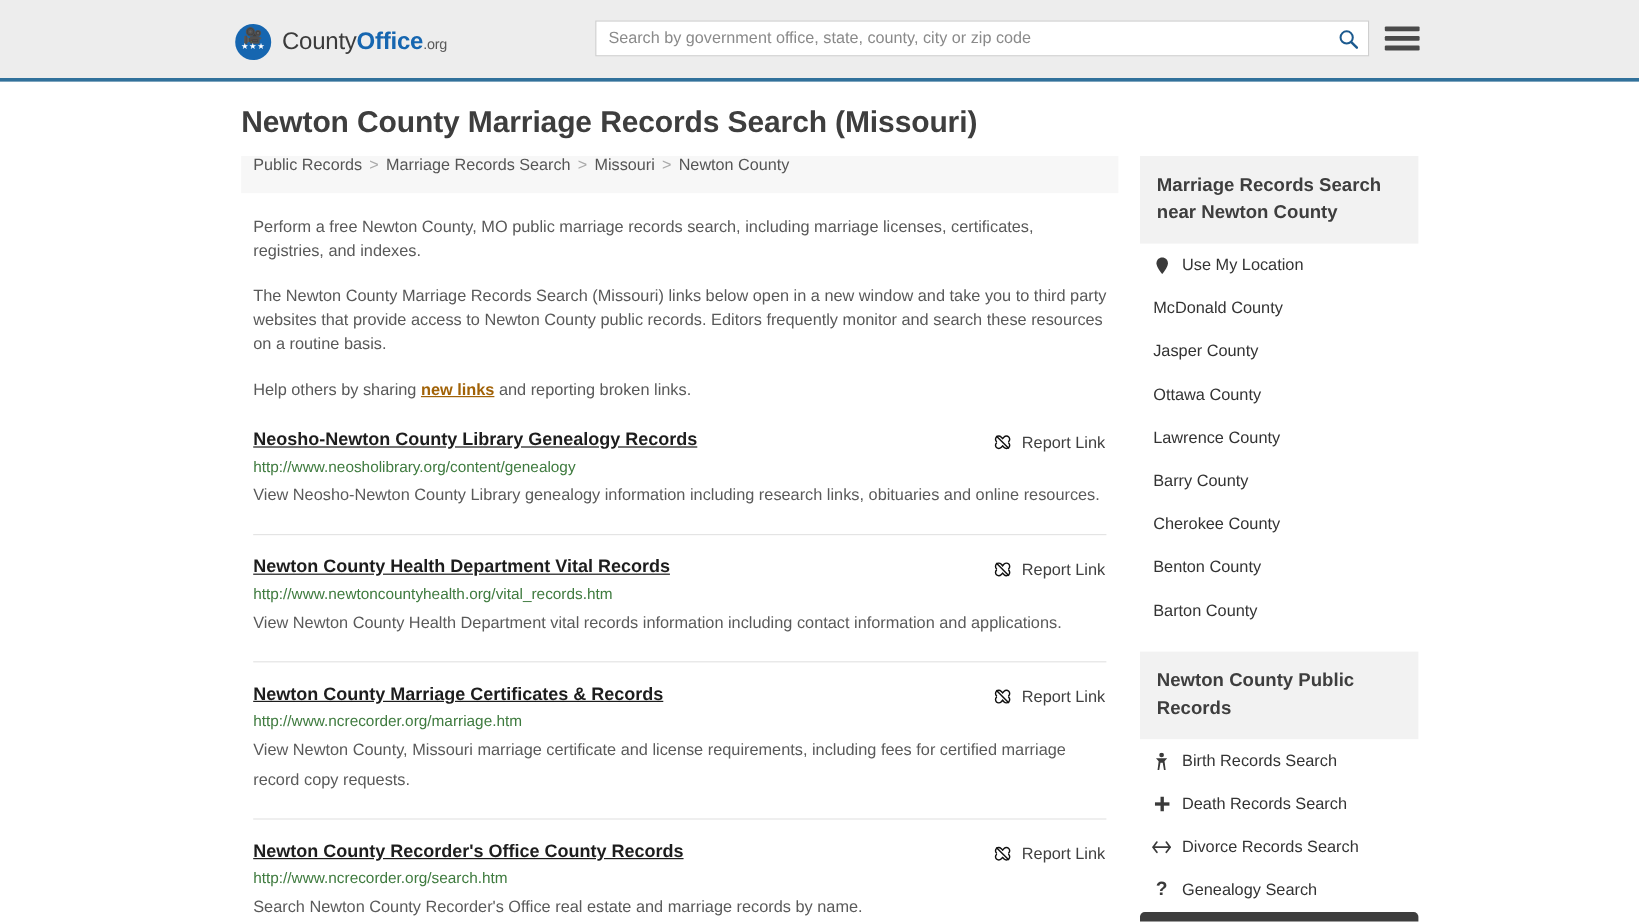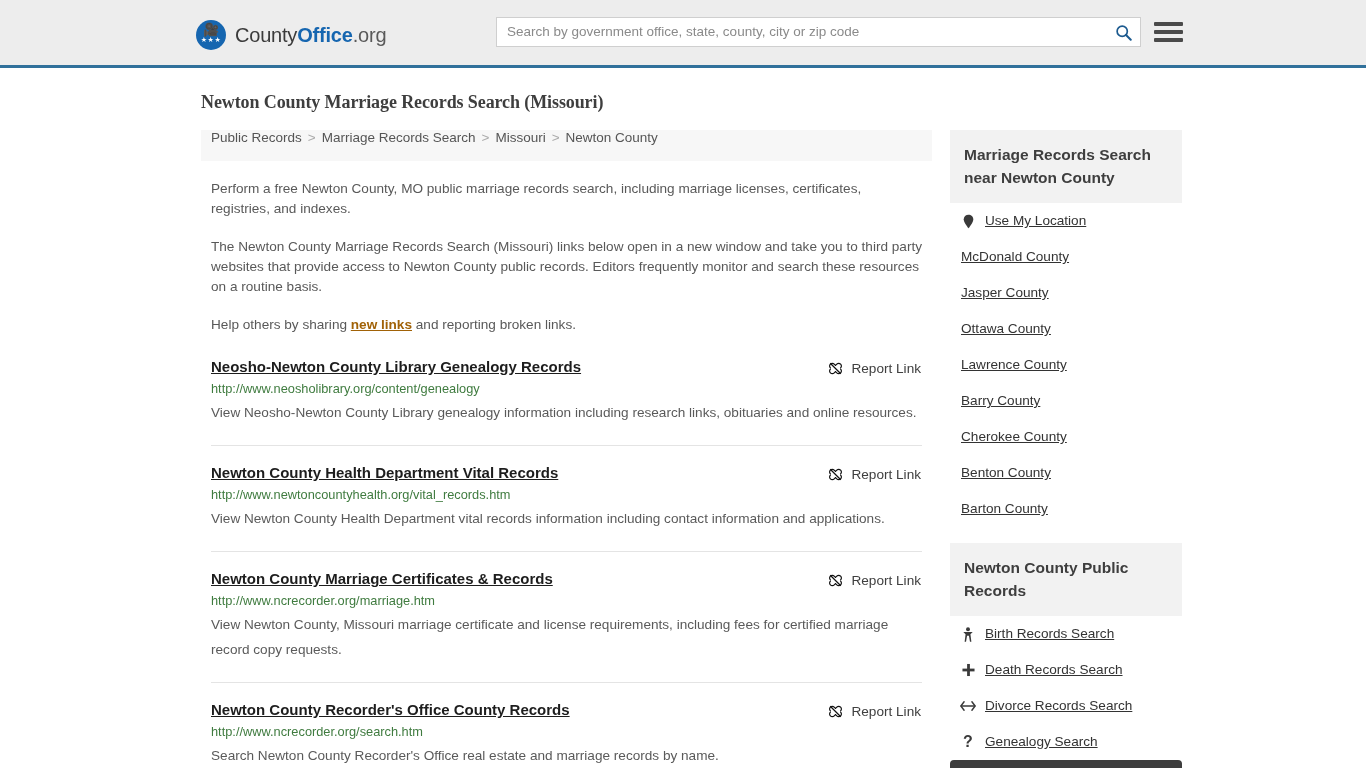--- a/index.html
+++ b/index.html
@@ -45,21 +45,21 @@
     line-height: 8px;
   }
   .logo-text {
     margin-left: 9px;
     font-size: 20px;
     color: #3b3b3b;
     letter-spacing: -.2px;
     white-space: nowrap;
   }
   .logo-text .b { font-weight: bold; color: #1666b0; }
-  .logo-text .org { font-size: 20px; color: #5a5a5a; }
+  .logo-text .org { font-size: 12px; color: #5a5a5a; }
 
   .searchbar {
     position: absolute;
     left: 496px; top: 17px;
     width: 645px; height: 30px;
     background: #ffffff;
     border: 1px solid #cfcfcf;
     display: flex; align-items: flex-start;
   }
   .searchbar input {
@@ -99,26 +99,25 @@
     padding: 0;
   }
   .container {
     width: 980px;
     margin: 0 auto;
     position: relative;
   }
   h1.page-title {
     margin: 20px 0 0 0;
     padding: 0 0 0 8px;
-    font-size: 18px;
+    font-size: 25px;
     font-weight: bold;
     color: #3e3e3e;
     letter-spacing: -.1px;
     line-height: 28px;
-    font-family: Liberation Serif, serif;
   }
 
   .cols { display: flex; align-items: flex-start; margin-top: 14px; padding-left: 8px; }
   .main-col { width: 731px; flex: 0 0 731px; }
   .side-col { width: 232px; flex: 0 0 232px; margin-left: 18px; }
 
   
   .breadcrumb {
     background: #f7f7f7;
     height: 31px;
@@ -216,21 +215,20 @@
     width: 16px; flex: 0 0 16px;
     text-align: center;
     color: #3a3a3a;
     font-size: 14px;
     line-height: 16px;
     display: flex; align-items: center; justify-content: center;
   }
   .side-item .s-label {
     font-size: 13.6px;
     color: #333333;
-    text-decoration: underline;
     line-height: 18px;
   }
   .side-item.no-icon { padding-left: 11px; }
   .side-item.active {
     background: #3d3d3d;
     border-radius: 4px;
   }
 </style>
 </head>
 <body>

